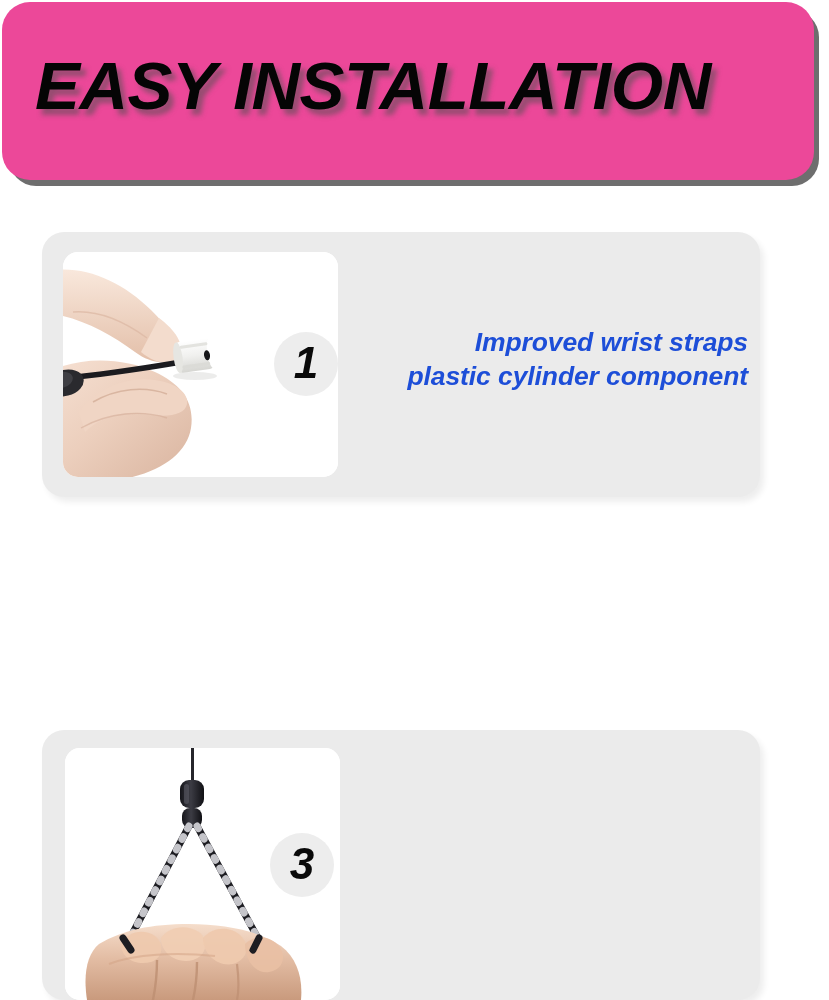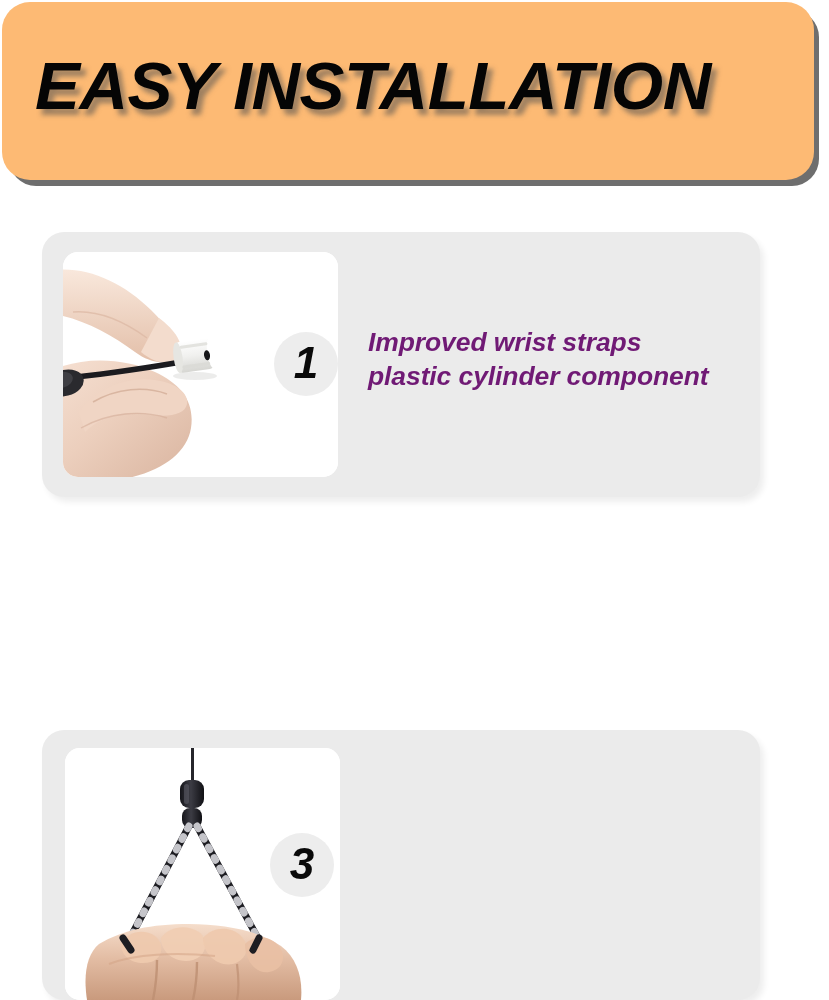--- a/index.html
+++ b/index.html
@@ -13,21 +13,21 @@
     position: relative;
   }
 
   
   .banner {
     position: absolute;
     left: 2px;
     top: 2px;
     width: 812px;
     height: 178px;
-    background: #fdba74;
+    background: #ec4899;
     border-radius: 28px;
     box-shadow: 6px 7px 0 -1px #6e6e6e;
     overflow: hidden;
   }
   .banner-title {
     position: absolute;
     left: 33px;
     top: 46px;
     font-size: 66px;
     font-weight: bold;
@@ -79,24 +79,25 @@
     line-height: 1;
     transform: translateY(-1px);
   }
 
   
   .step-text {
     position: absolute;
     font-size: 26.5px;
     font-weight: bold;
     font-style: italic;
-    color: #701a75;
+    color: #1d4ed8;
     line-height: 1.28;
     letter-spacing: -0.1px;
     white-space: pre-line;
+    text-align: right;
   }
 
   
   .photo-svg { display: block; width: 100%; height: 100%; }
 </style>
 </head>
 <body>
 
 <div class="banner">
   <div class="banner-title">EASY INSTALLATION</div>

